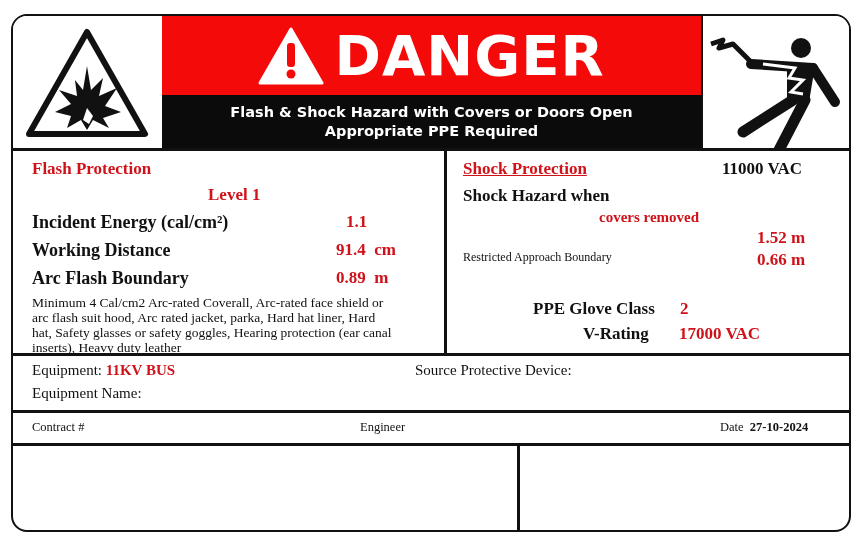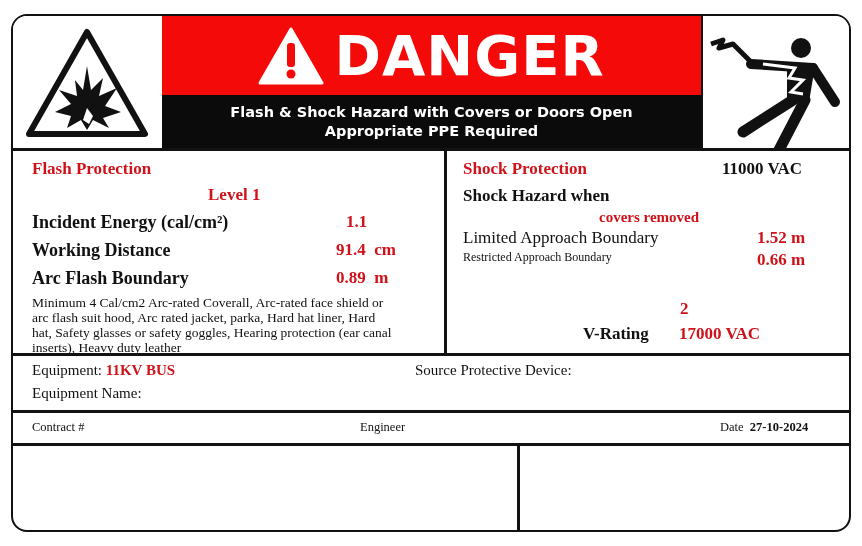--- a/index.html
+++ b/index.html
@@ -77,30 +77,30 @@
   <div class="t serif red b" style="left:333px; top:196px; font-size:17px;">1.1</div>
 
   <div class="t serif blk b" style="left:19px; top:224px; font-size:18px; white-space:pre;">Working Distance</div>
   <div class="t serif red b" style="left:323px; top:224px; font-size:17px; white-space:pre;">91.4  cm</div>
 
   <div class="t serif blk b" style="left:19px; top:252px; font-size:18px;">Arc Flash Boundary</div>
   <div class="t serif red b" style="left:323px; top:252px; font-size:17px; white-space:pre;">0.89  m</div>
 
   <div class="abs serif blk" style="left:19px; top:279px; width:360px; height:58px; overflow:hidden; font-size:13.5px; line-height:15px;">Minimum 4 Cal/cm2 Arc-rated Coverall, Arc-rated face shield or arc flash suit hood, Arc rated jacket, parka, Hard hat liner, Hard hat, Safety glasses or safety goggles, Hearing protection (ear canal inserts), Heavy duty leather</div>
 
-  <div class="t serif red b" style="left:450px; top:143px; font-size:17px;">Shock Protection</div>
+  <div class="t serif red b" style="left:450px; top:143px; font-size:17px;text-decoration:underline;">Shock Protection</div>
   <div class="t serif blk b" style="left:709px; top:143px; font-size:17px;">11000 VAC</div>
   <div class="t serif blk b" style="left:450px; top:170px; font-size:17px;">Shock Hazard when</div>
   <div class="t serif red b" style="left:586px; top:193px; font-size:15px;">covers removed</div>
 
-  <div class="t serif blk" style="left:450px; top:212px; font-size:17px;">Limited Approach Boundary</div>
   <div class="t serif red b" style="left:744px; top:212px; font-size:17px;">1.52 m</div>
   <div class="t serif blk" style="left:450px; top:234px; font-size:12px;">Restricted Approach Boundary</div>
   <div class="t serif red b" style="left:744px; top:234px; font-size:17px;">0.66 m</div>
 
+  <div class="t serif blk b" style="left:520px; top:283px; font-size:17px;">PPE Glove Class</div>
   <div class="t serif red b" style="left:667px; top:283px; font-size:17px;">2</div>
   <div class="t serif blk b" style="left:570px; top:308px; font-size:17px;text-align:right;">V-Rating</div>
   <div class="t serif red b" style="left:666px; top:308px; font-size:17px;">17000 VAC</div>
 
   <div class="t serif blk" style="left:19px; top:346px; font-size:15px;">
     <span>Equipment:</span>
     <span class="red b">11KV BUS</span>
   </div>
   <div class="t serif blk" style="left:19px; top:369px; font-size:15px;">Equipment Name:</div>
   <div class="t serif blk" style="left:402px; top:346px; font-size:15px;">Source Protective Device:</div>

